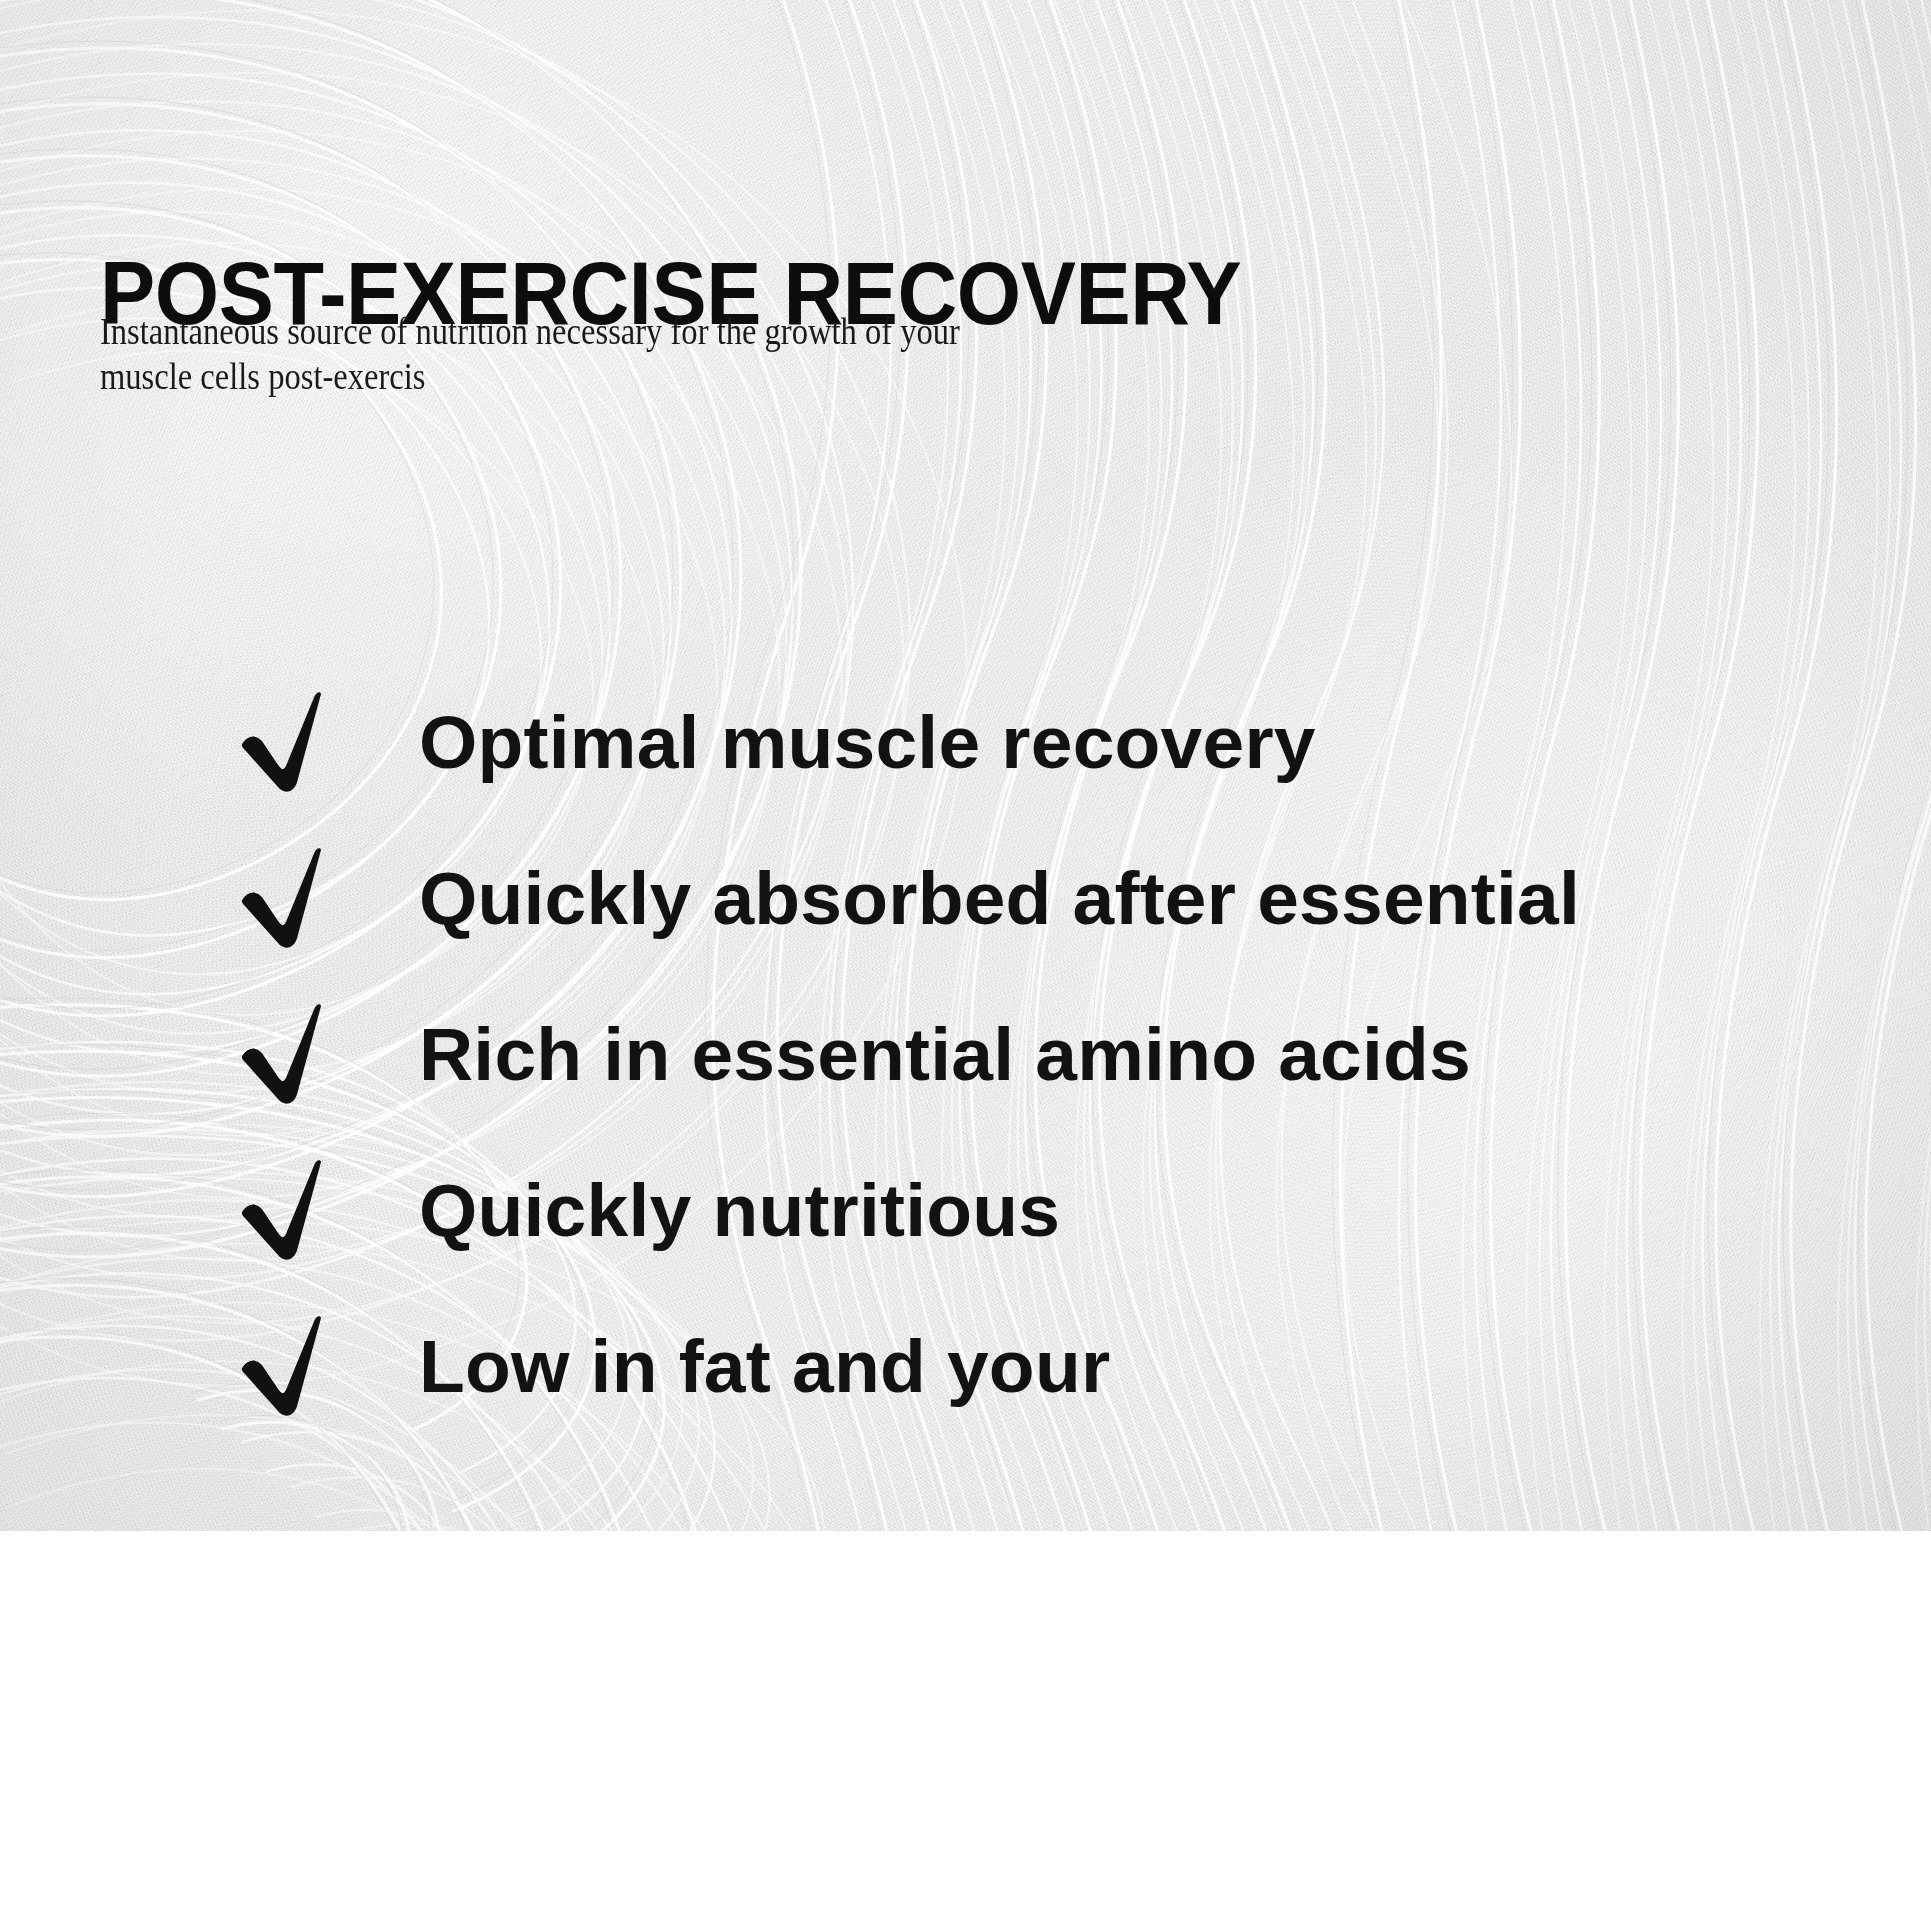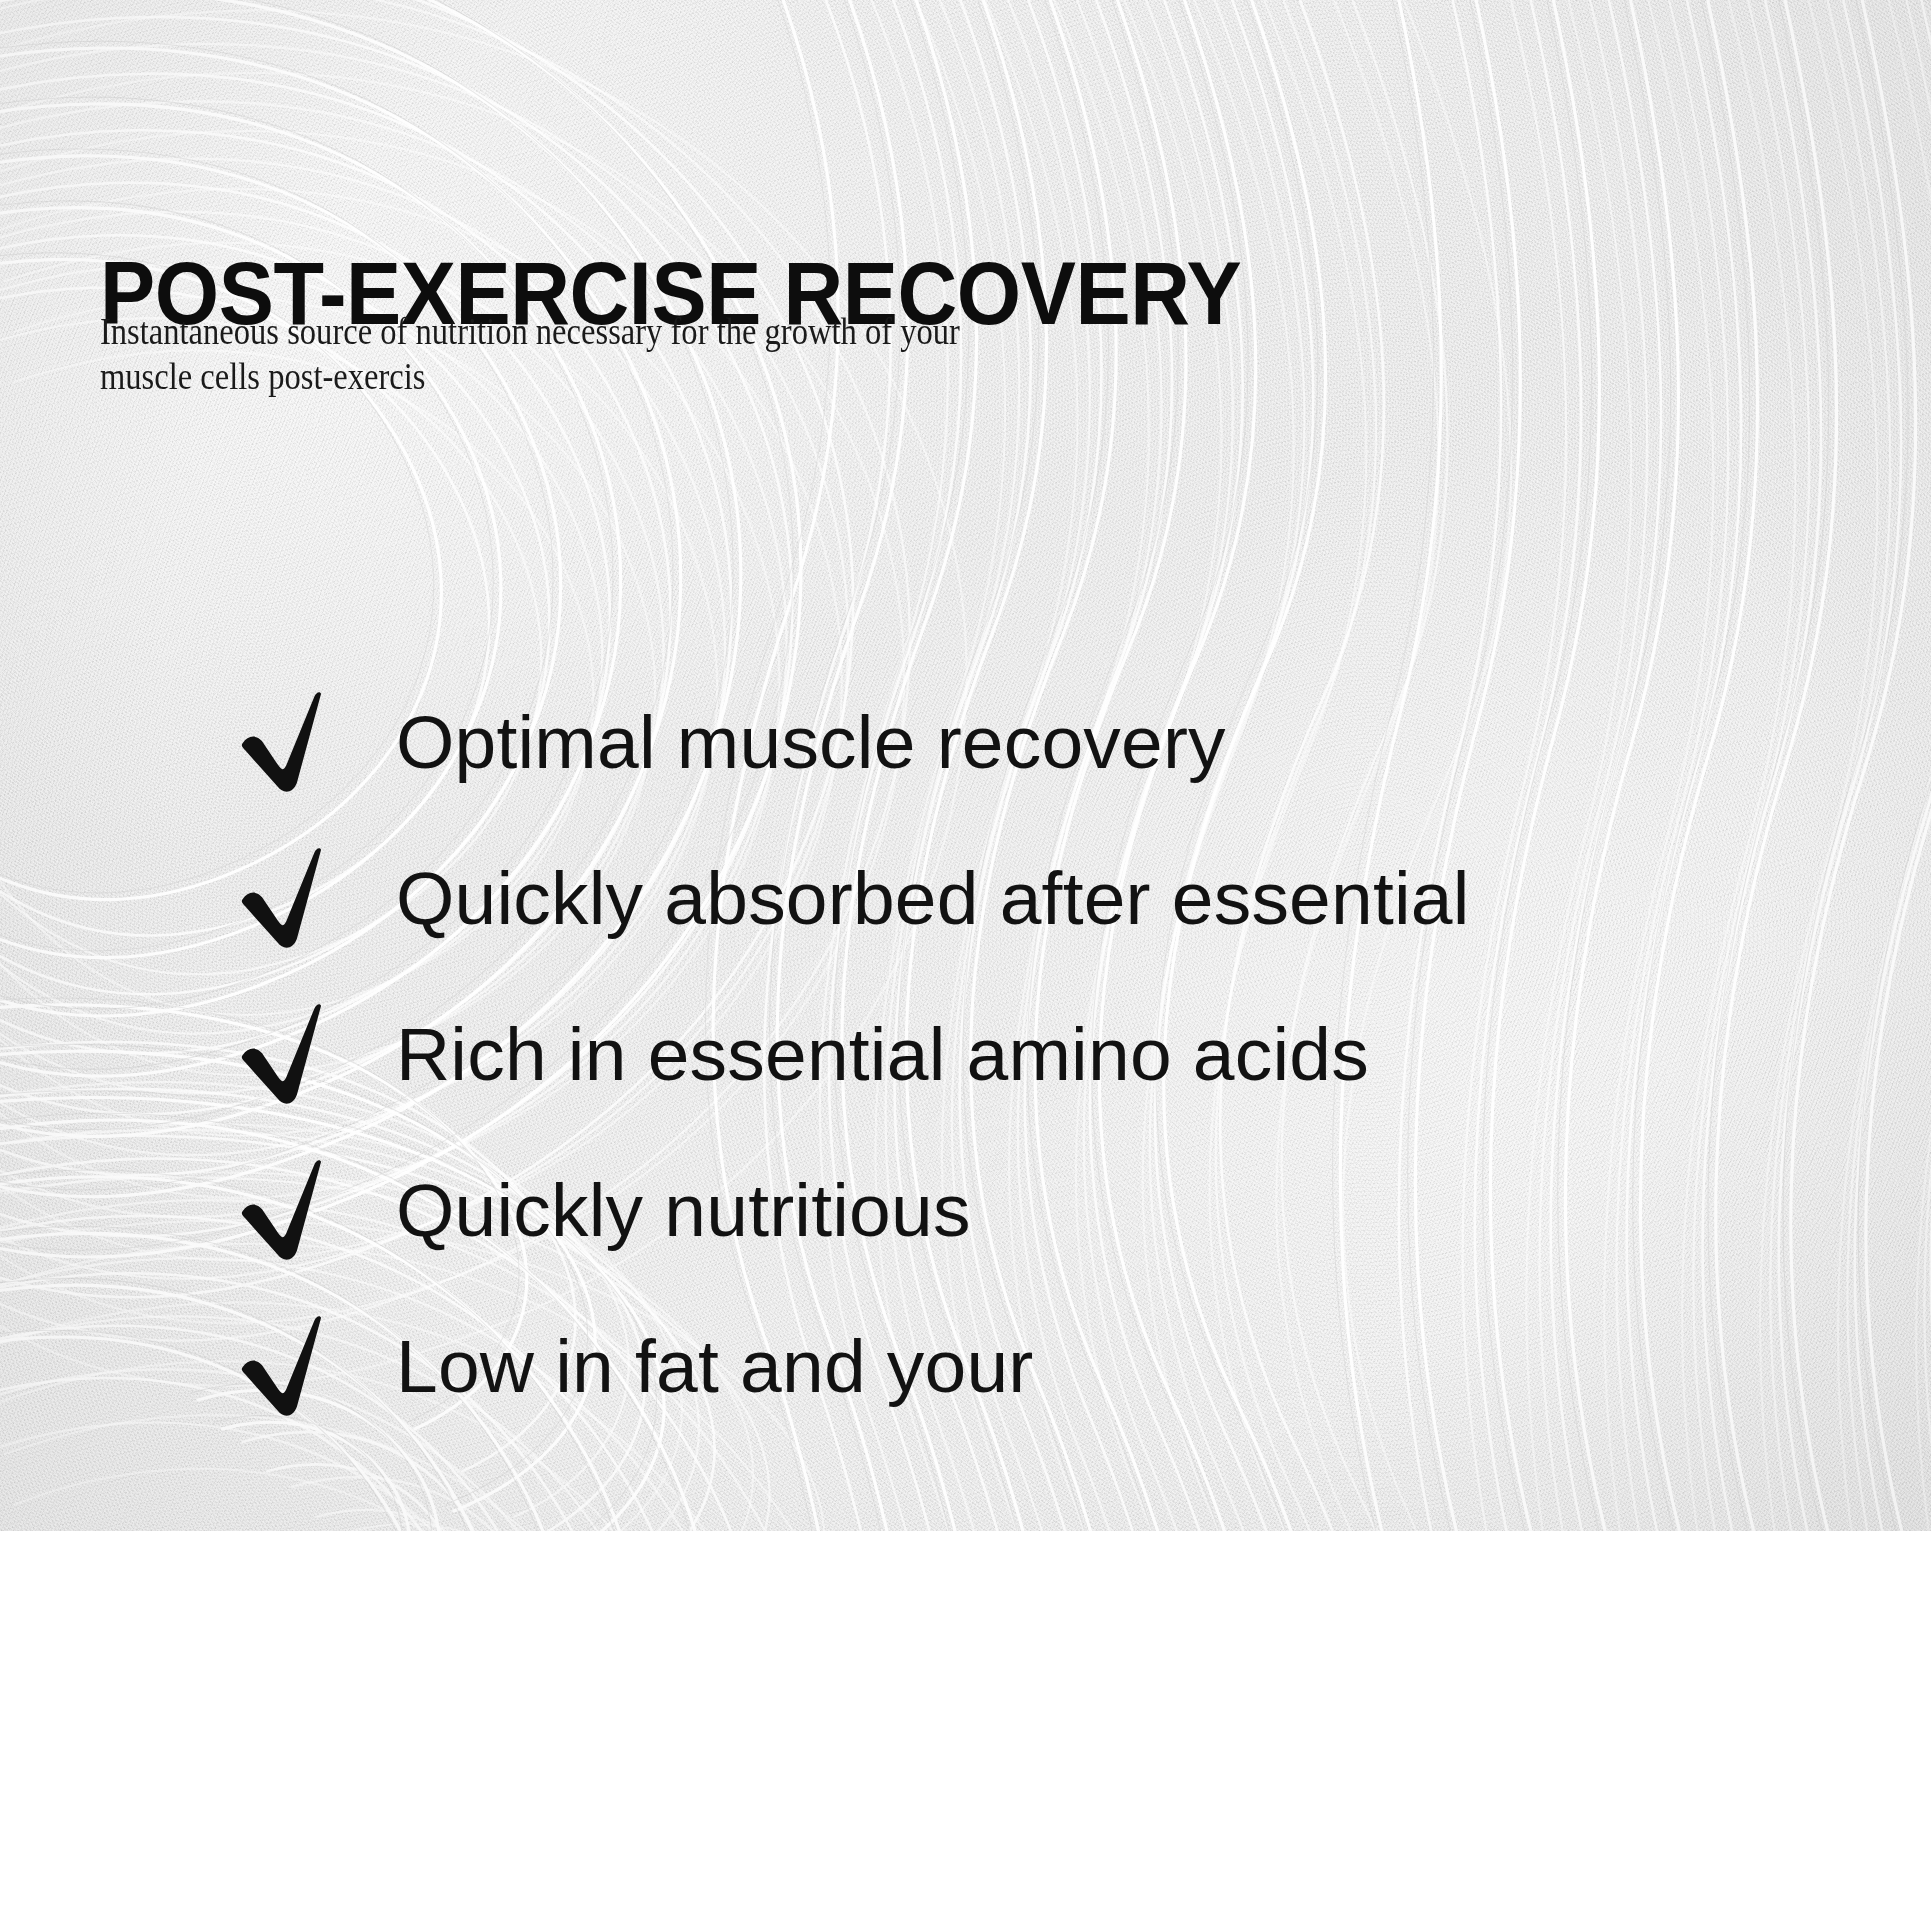--- a/index.html
+++ b/index.html
@@ -118,24 +118,24 @@
     left: 235px;
     top: 0;
     width: 89px;
     height: 116px;
     display: block;
   }
   .check-wrap svg { display: block; width: 89px; height: 116px; }
 
   .benefit-label {
     position: absolute;
-    left: 396px;
+    left: 419px;
     top: -1.9px;
     font-family: "Liberation Sans Narrow", "Liberation Sans", sans-serif;
-    font-weight: 400;
+    font-weight: 700;
     font-size: 75px;
     line-height: 114px;
     letter-spacing: 0.2px;
     color: #121212;
     white-space: nowrap;
     transform: scaleX(1.0);
     transform-origin: left center;
   }
 
   

